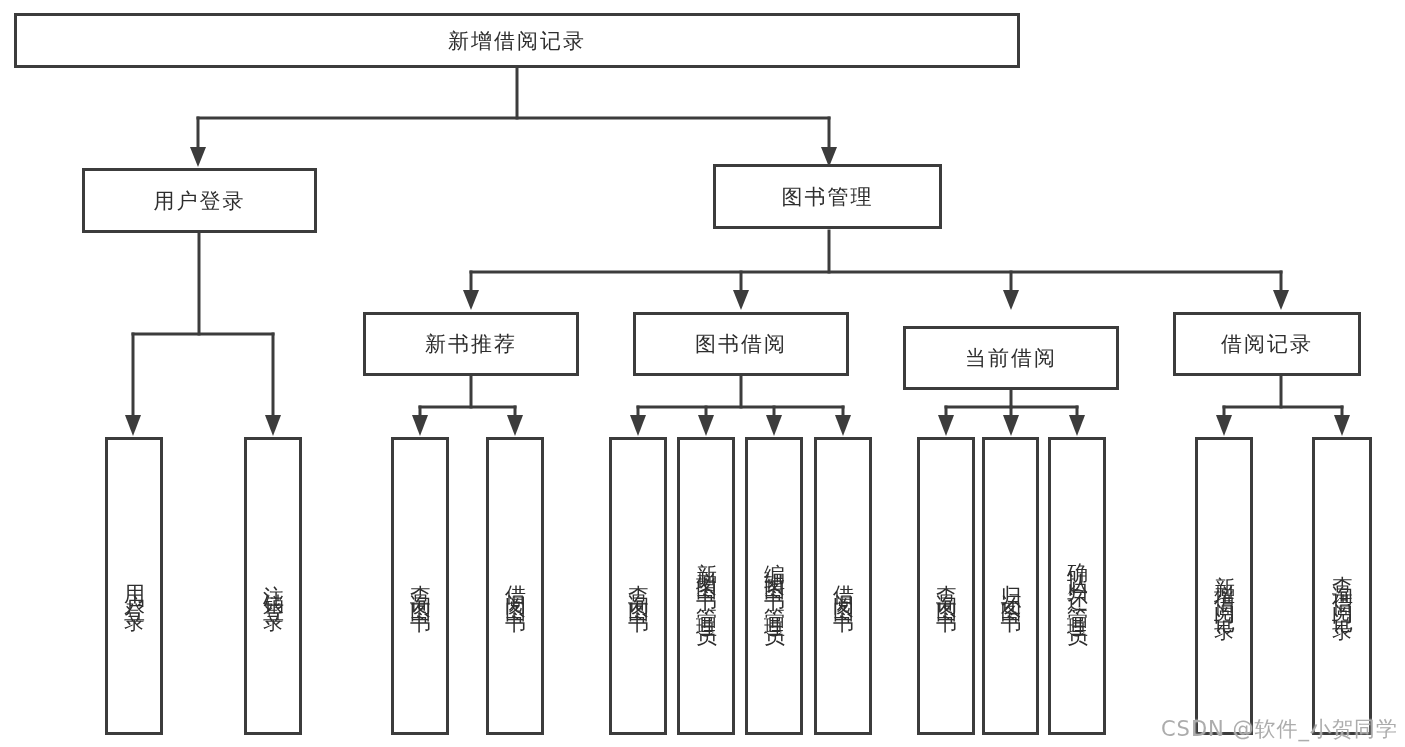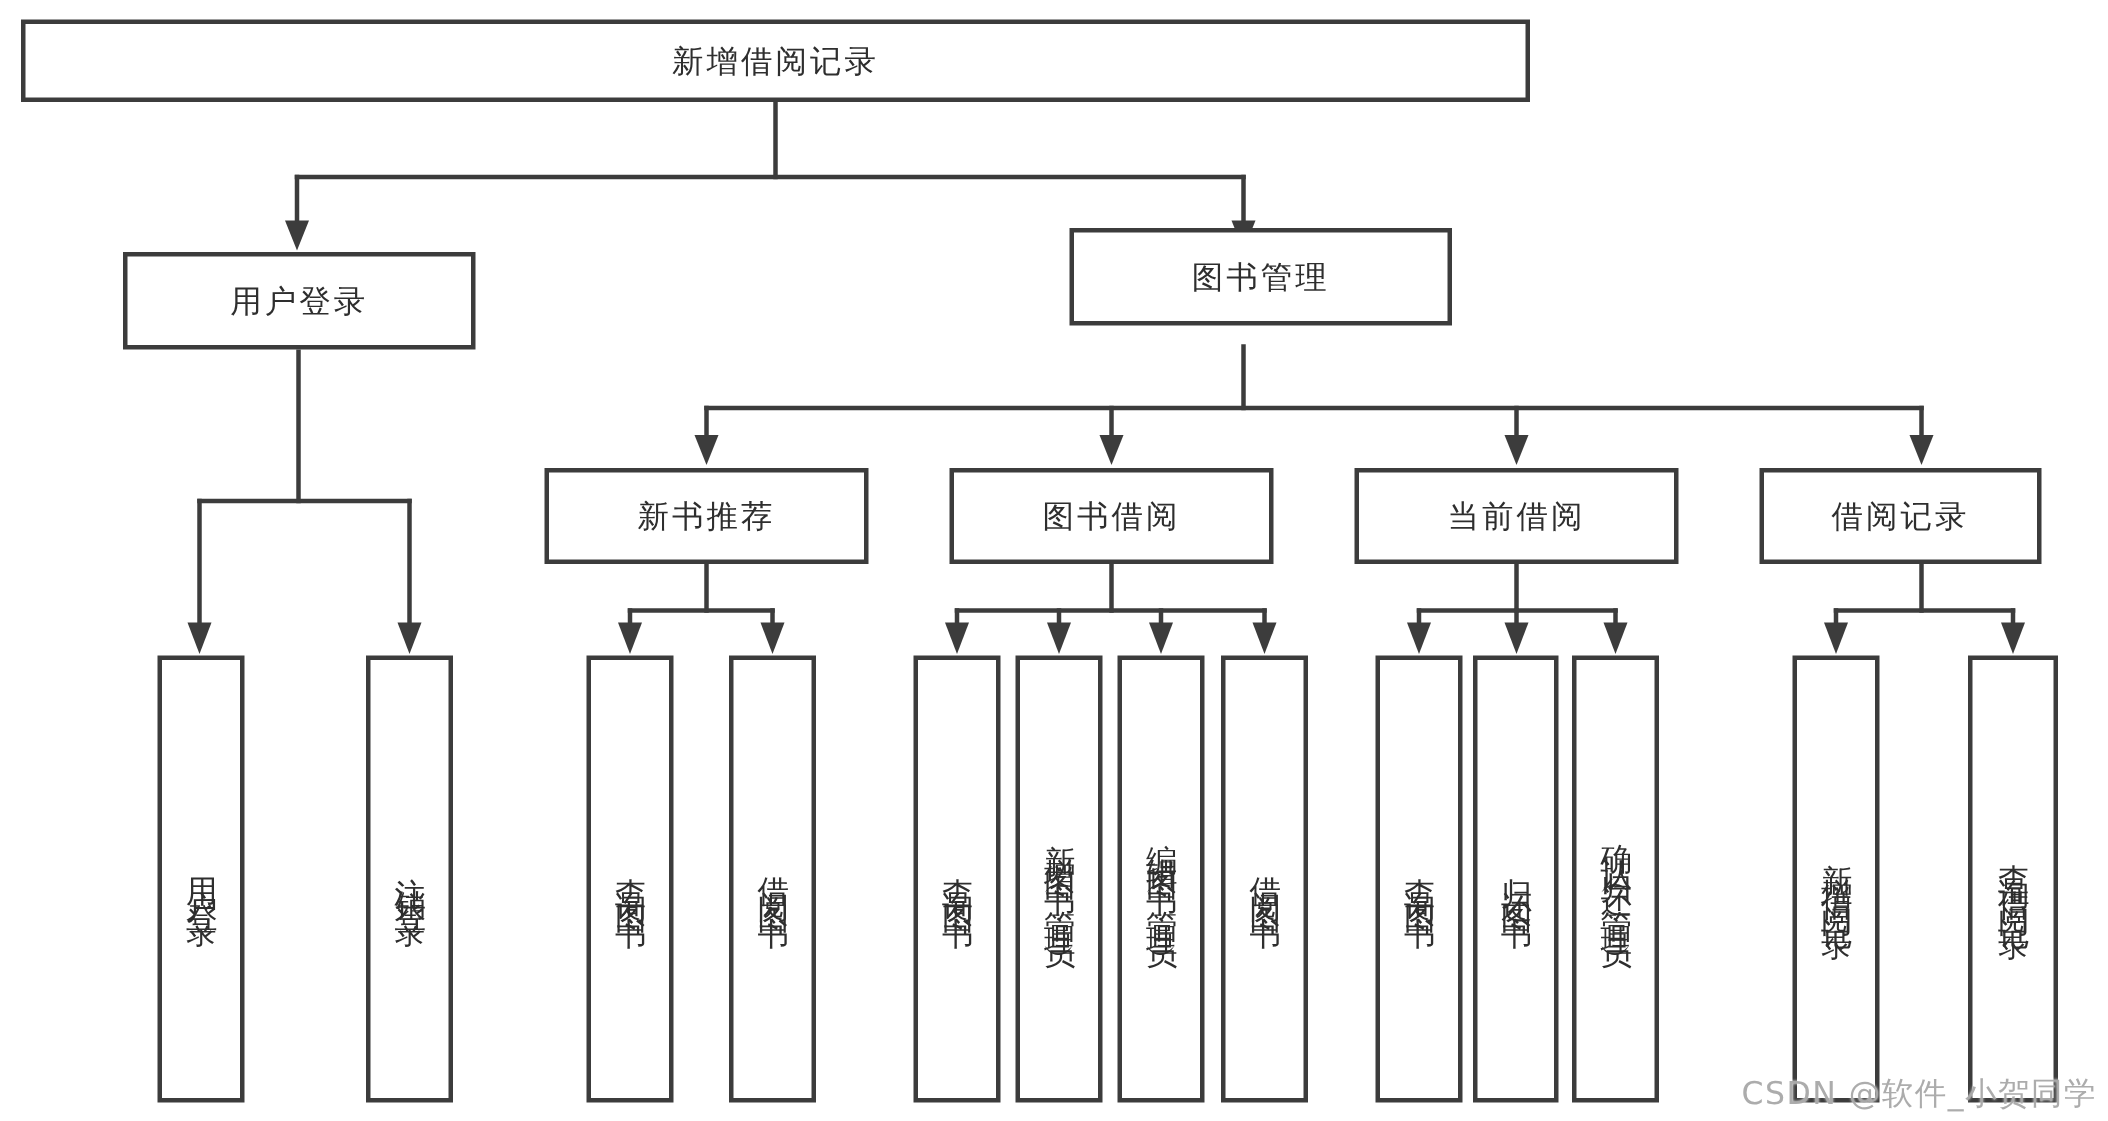--- a/index.html
+++ b/index.html
@@ -104,31 +104,31 @@
     </g>
   </svg>
 
   <div class="node" style="left:14px;top:13px;width:1006px;height:55px">
     <span>新增借阅记录</span>
   </div>
 
   <div class="node" style="left:82px;top:168px;width:235px;height:65px">
     <span>用户登录</span>
   </div>
-  <div class="node" style="left:713px;top:152px;width:255px;height:65px">
+  <div class="node" style="left:713px;top:164px;width:229px;height:65px">
     <span>图书管理</span>
   </div>
 
   <div class="node" style="left:633px;top:312px;width:216px;height:64px">
     <span>图书借阅</span>
   </div>
   <div class="node" style="left:363px;top:312px;width:216px;height:64px">
     <span>新书推荐</span>
   </div>
-  <div class="node" style="left:903px;top:312px;width:216px;height:64px">
+  <div class="node" style="left:903px;top:326px;width:216px;height:64px">
     <span>当前借阅</span>
   </div>
   <div class="node" style="left:1173px;top:312px;width:188px;height:64px">
     <span>借阅记录</span>
   </div>
 
   <div class="node leaf" style="left:105px;top:437px;width:58px;height:298px">
     <span>用户登录</span>
   </div>
   <div class="node leaf" style="left:244px;top:437px;width:58px;height:298px">

